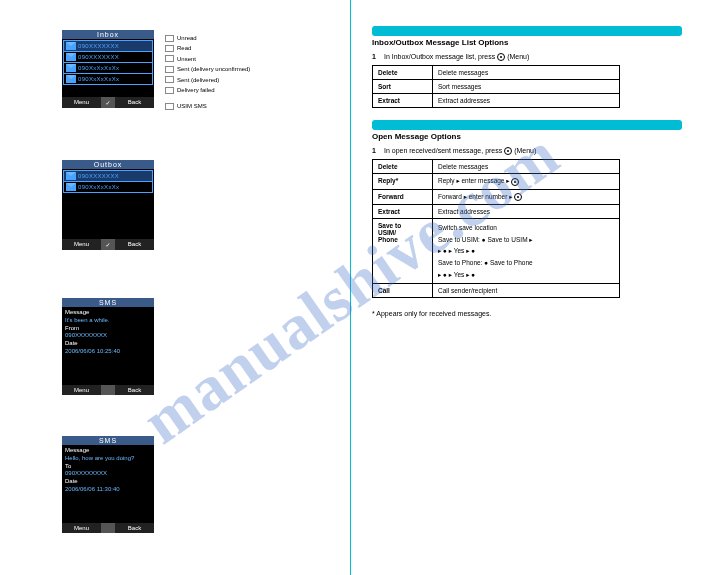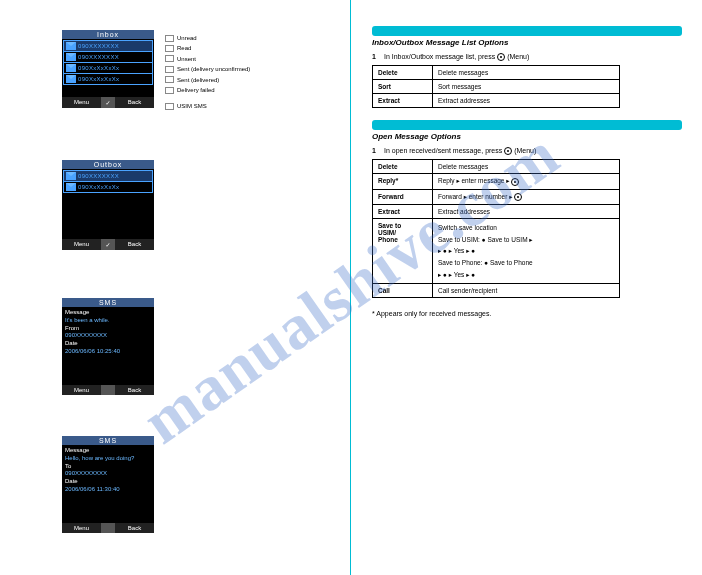--- a/index.html
+++ b/index.html
@@ -26,21 +26,21 @@
   
   .phone-sms-body { color: #6bb8ff; font-size: 6px; padding: 2px 3px; line-height: 1.3; min-height: 78px; }
   .phone-sms-body .lbl { color: #fff; }
   
   .legend { position: absolute; font-size: 6px; line-height: 1.4; }
   .legend-item { display: flex; align-items: center; gap: 3px; margin-bottom: 2px; }
   .legend-ico { width: 9px; height: 7px; border: 1px solid #888; position: relative; }
   
   
   .section-bar { height: 10px; background: #00bcd4; border-radius: 3px; margin: 0 20px 2px 20px; }
-  .section-title { font-size: 8px; font-weight: bold; margin: 0 20px 6px 20px; font-style: italic; }
+  .section-title { font-size: 8px; font-weight: bold; margin: 0 20px 6px 20px; }
   
   .ptable { border-collapse: collapse; margin: 0 20px 12px 20px; width: 248px; font-size: 6.5px; }
   .ptable td, .ptable th { border: 1px solid #000; padding: 3px 5px; text-align: left; vertical-align: top; }
   .ptable th { font-weight: bold; background: #fff; }
   
   .step-line { font-size: 7px; margin: 0 20px 4px 20px; }
   .step-num { display: inline-block; width: 10px; font-weight: bold; }
   .dot { display: inline-block; width: 8px; height: 8px; border: 1px solid #000; border-radius: 50%; vertical-align: middle; position: relative; }
   .dot::after { content: ''; position: absolute; width: 2px; height: 2px; background: #000; border-radius: 50%; left: 2px; top: 2px; }
   

